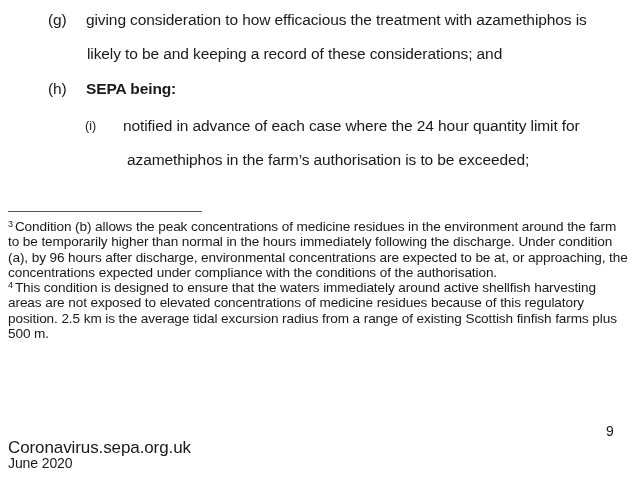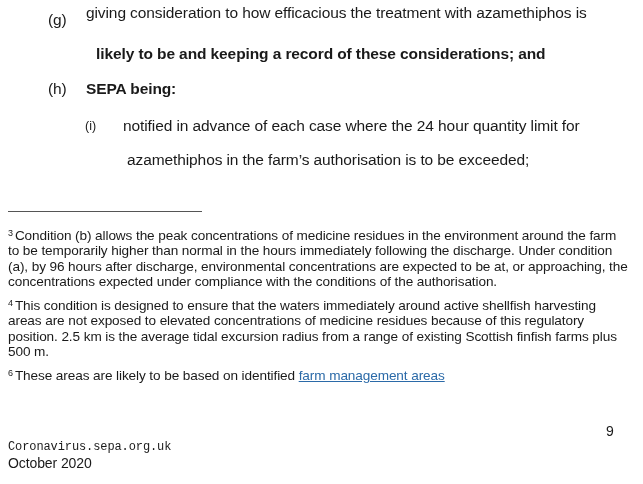--- a/index.html
+++ b/index.html
@@ -9,48 +9,45 @@
     }
     .abs { position: absolute; white-space: nowrap; }
     .body-text { font-size: 15.5px; letter-spacing: -0.1px; }
     .fn { font-size: 13.6px; line-height: 15.3px; letter-spacing: -0.1px; }
     .sub-label { font-size: 12.5px; }
     .rule {
       position: absolute; left: 8px; top: 211px; width: 194px; height: 1px;
       background: #555555;
     }
     .footnotes { position: absolute; left: 8px; top: 219px; width: 620px; }
-    .footnote { white-space: normal; margin-top: 9px; }
+    .footnote { white-space: normal; }
     sup { font-size: 9px; vertical-align: 4px; line-height: 0; margin-right: 2px; }
     a.link { color: #2b6aa8; text-decoration: underline; }
   </style>
 </head>
 <body>
 
 <div class="abs body-text" style="left:48px; top:11px;">(g)</div>
-<div class="abs body-text" style="left:86px; top:4px;">giving consideration to how efficacious the treatment with azamethiphos is</div>
-<div class="abs body-text" style="left:96px; top:45px;font-weight:bold;">likely to be and keeping a record of these considerations; and</div>
+<div class="abs body-text" style="left:86px; top:11px;">giving consideration to how efficacious the treatment with azamethiphos is</div>
+<div class="abs body-text" style="left:87px; top:45px;">likely to be and keeping a record of these considerations; and</div>
 
 <div class="abs body-text" style="left:48px; top:80px;">(h)</div>
 <div class="abs body-text" style="left:86px; top:80px;font-weight:bold;">SEPA being:</div>
 
 <div class="abs sub-label" style="left:85px; top:119px;">(i)</div>
 <div class="abs body-text" style="left:123px; top:117px;text-align:center;">notified in advance of each case where the 24 hour quantity limit for</div>
 <div class="abs body-text" style="left:127px; top:151px;">azamethiphos in the farm’s authorisation is to be exceeded;</div>
 
 <div class="rule"></div>
 
 <div class="footnotes fn">
   <div class="footnote">
     <sup>3</sup><span>Condition (b) allows the peak concentrations of medicine residues in the environment around the farm to be temporarily higher than normal in the hours immediately following the discharge. Under condition (a), by 96 hours after discharge, environmental concentrations are expected to be at, or approaching, the concentrations expected under compliance with the conditions of the authorisation.</span>
   </div>
   <div class="footnote">
     <sup>4</sup><span>This condition is designed to ensure that the waters immediately around active shellfish harvesting areas are not exposed to elevated concentrations of medicine residues because of this regulatory position. 2.5 km is the average tidal excursion radius from a range of existing Scottish finfish farms plus 500 m.</span>
   </div>
-  <div class="footnote">
-    <sup>6</sup><span>These areas are likely to be based on identified </span><a class="link" href="#">farm management areas</a>
-  </div>
 </div>
 
 <div class="abs fn" style="left:606px; top:424px; font-size:14px;">9</div>
 
-<div class="abs fn" style="left:8px; top:440px; font-size:12px;font-family:Liberation Mono, monospace;">Coronavirus.sepa.org.uk</div>
-<div class="abs fn" style="left:8px; top:456px; font-size:14px;">October 2020</div>
+<div class="abs fn" style="left:8px; top:440px; font-size:17px;">Coronavirus.sepa.org.uk</div>
+<div class="abs fn" style="left:8px; top:456px; font-size:14px;">June 2020</div>
 
 </body></html>

